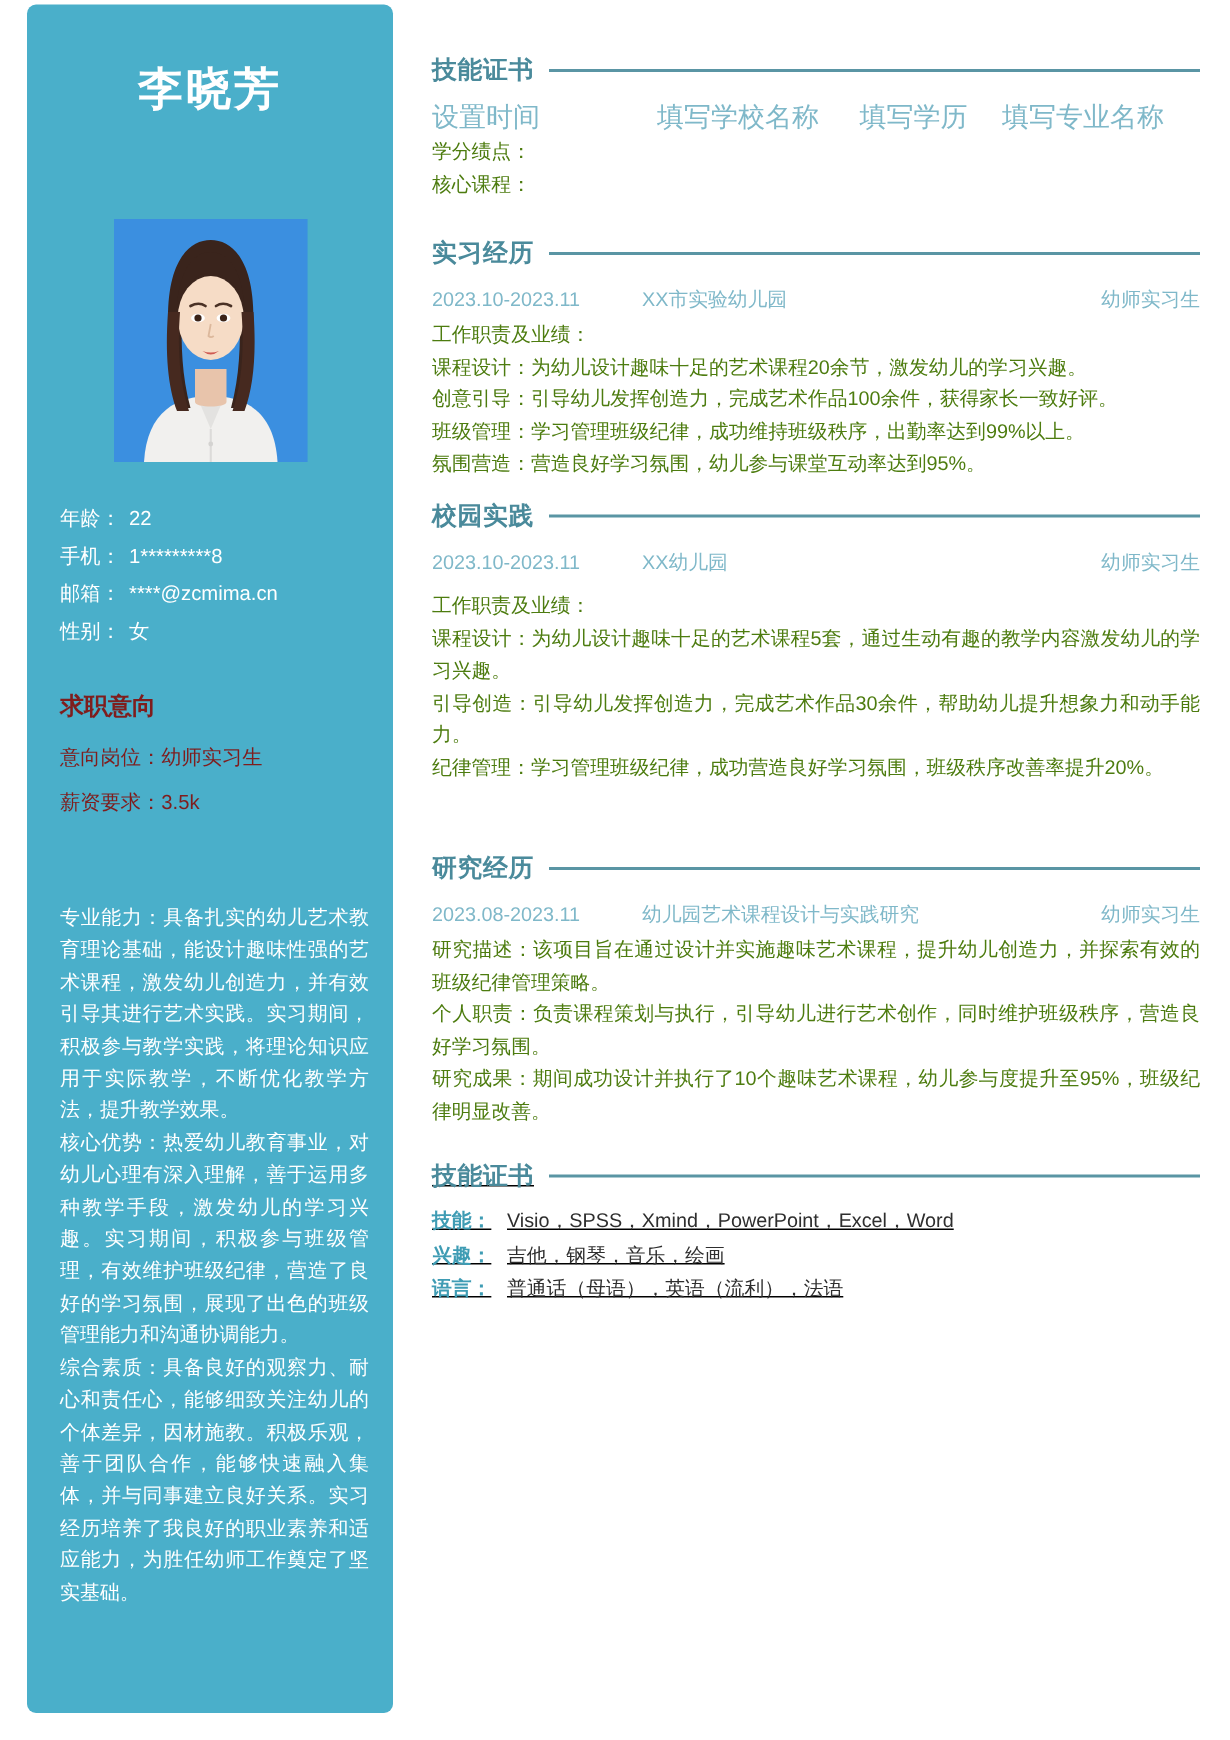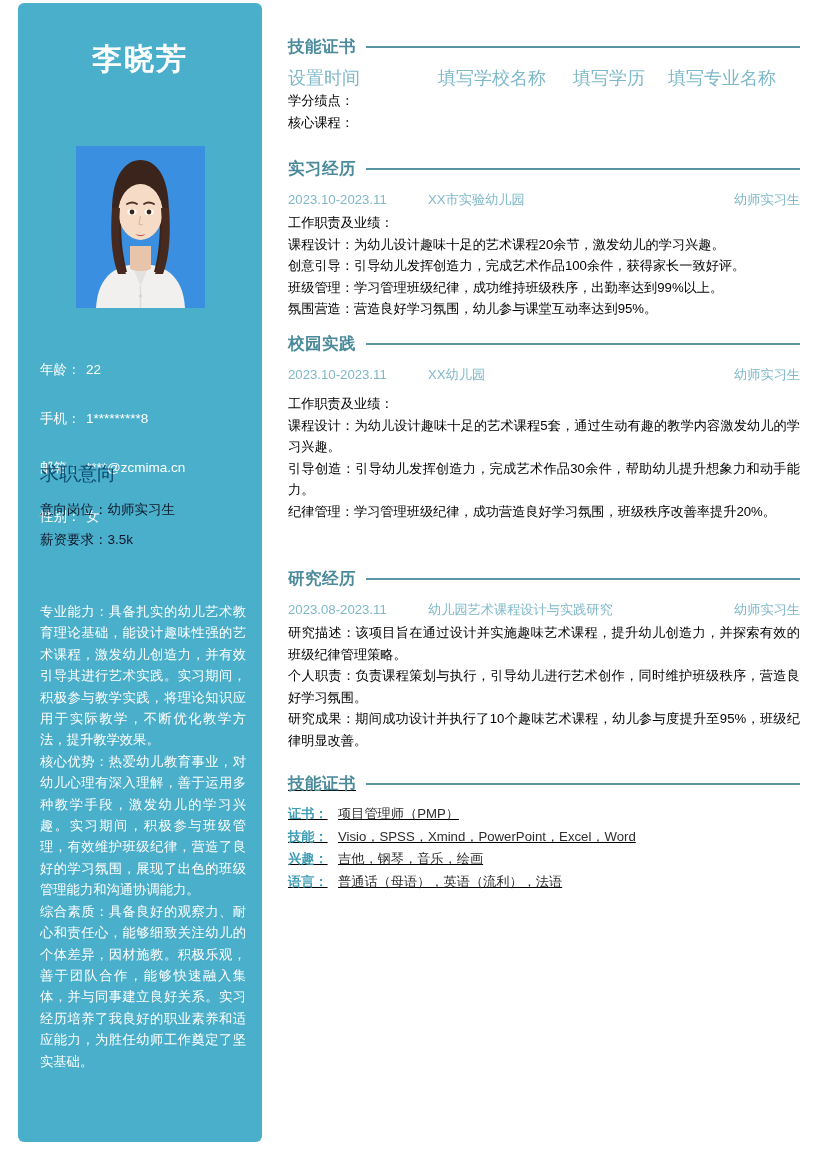--- a/index.html
+++ b/index.html
@@ -41,38 +41,37 @@
   .contact-block {
     position: absolute;
     left: 22px; top: 330px;
     width: 210px;
   }
   .contact-row {
     font-size: 13.5px;
     color: #ffffff;
     line-height: 25px;
     white-space: nowrap;
-    margin-top: 24px;
   }
   .contact-row .ck { display: inline-block; min-width: 46px; }
 
   .side-head {
-    font-size: 19px;
-    font-weight: normal;
-    color: #0c4a6e;
+    font-size: 16px;
+    font-weight: bold;
+    color: #7f1d1d;
     margin-bottom: 8px;
   }
   .intent-block {
     position: absolute;
     left: 22px; top: 458px;
     width: 215px;
   }
   .intent-row {
     font-size: 13.5px;
-    color: #0f172a;
+    color: #7f1d1d;
     line-height: 30px;
     white-space: nowrap;
   }
   .selfeval-block {
     position: absolute;
     left: 22px; top: 598px;
     width: 206px;
   }
   .selfeval-text {
     font-size: 13.3px;
@@ -121,21 +120,21 @@
   .meta-role { color: #7fb8c9; text-align: left; }
 
   .edu-row { display: flex; font-size: 18px; color: #7fb8c9; line-height: 24px; }
   .edu-c1 { width: 150px; }
   .edu-c2 { width: 135px; }
   .edu-c3 { width: 95px; }
   .edu-c4 { flex: 1 1 auto; }
 
   .body-line {
     font-size: 13.2px;
-    color: #000000;
+    color: #4d7c0f;
     line-height: 21.5px;
     text-align: justify;
     white-space: pre-wrap;
   }
 
   .skill-row {
     display: flex;
     font-size: 13.2px;
     line-height: 22.5px;
     white-space: nowrap;
@@ -282,24 +281,20 @@
 个人职责：负责课程策划与执行，引导幼儿进行艺术创作，同时维护班级秩序，营造良好学习氛围。
 研究成果：期间成功设计并执行了10个趣味艺术课程，幼儿参与度提升至95%，班级纪律明显改善。</div>
     </section>
 
     <section class="section" style="top:773px;text-decoration:underline;">
       <div class="sec-head">
         <span class="sec-head-title">技能证书</span>
         <span class="sec-head-rule"></span>
       </div>
       <div class="skill-row">
-        <span class="skill-label">证书：</span>
-        <span class="skill-value">项目管理师（PMP）</span>
-      </div>
-      <div class="skill-row">
         <span class="skill-label">技能：</span>
         <span class="skill-value">Visio，SPSS，Xmind，PowerPoint，Excel，Word</span>
       </div>
       <div class="skill-row">
         <span class="skill-label">兴趣：</span>
         <span class="skill-value">吉他，钢琴，音乐，绘画</span>
       </div>
       <div class="skill-row">
         <span class="skill-label">语言：</span>
         <span class="skill-value">普通话（母语），英语（流利），法语</span>

